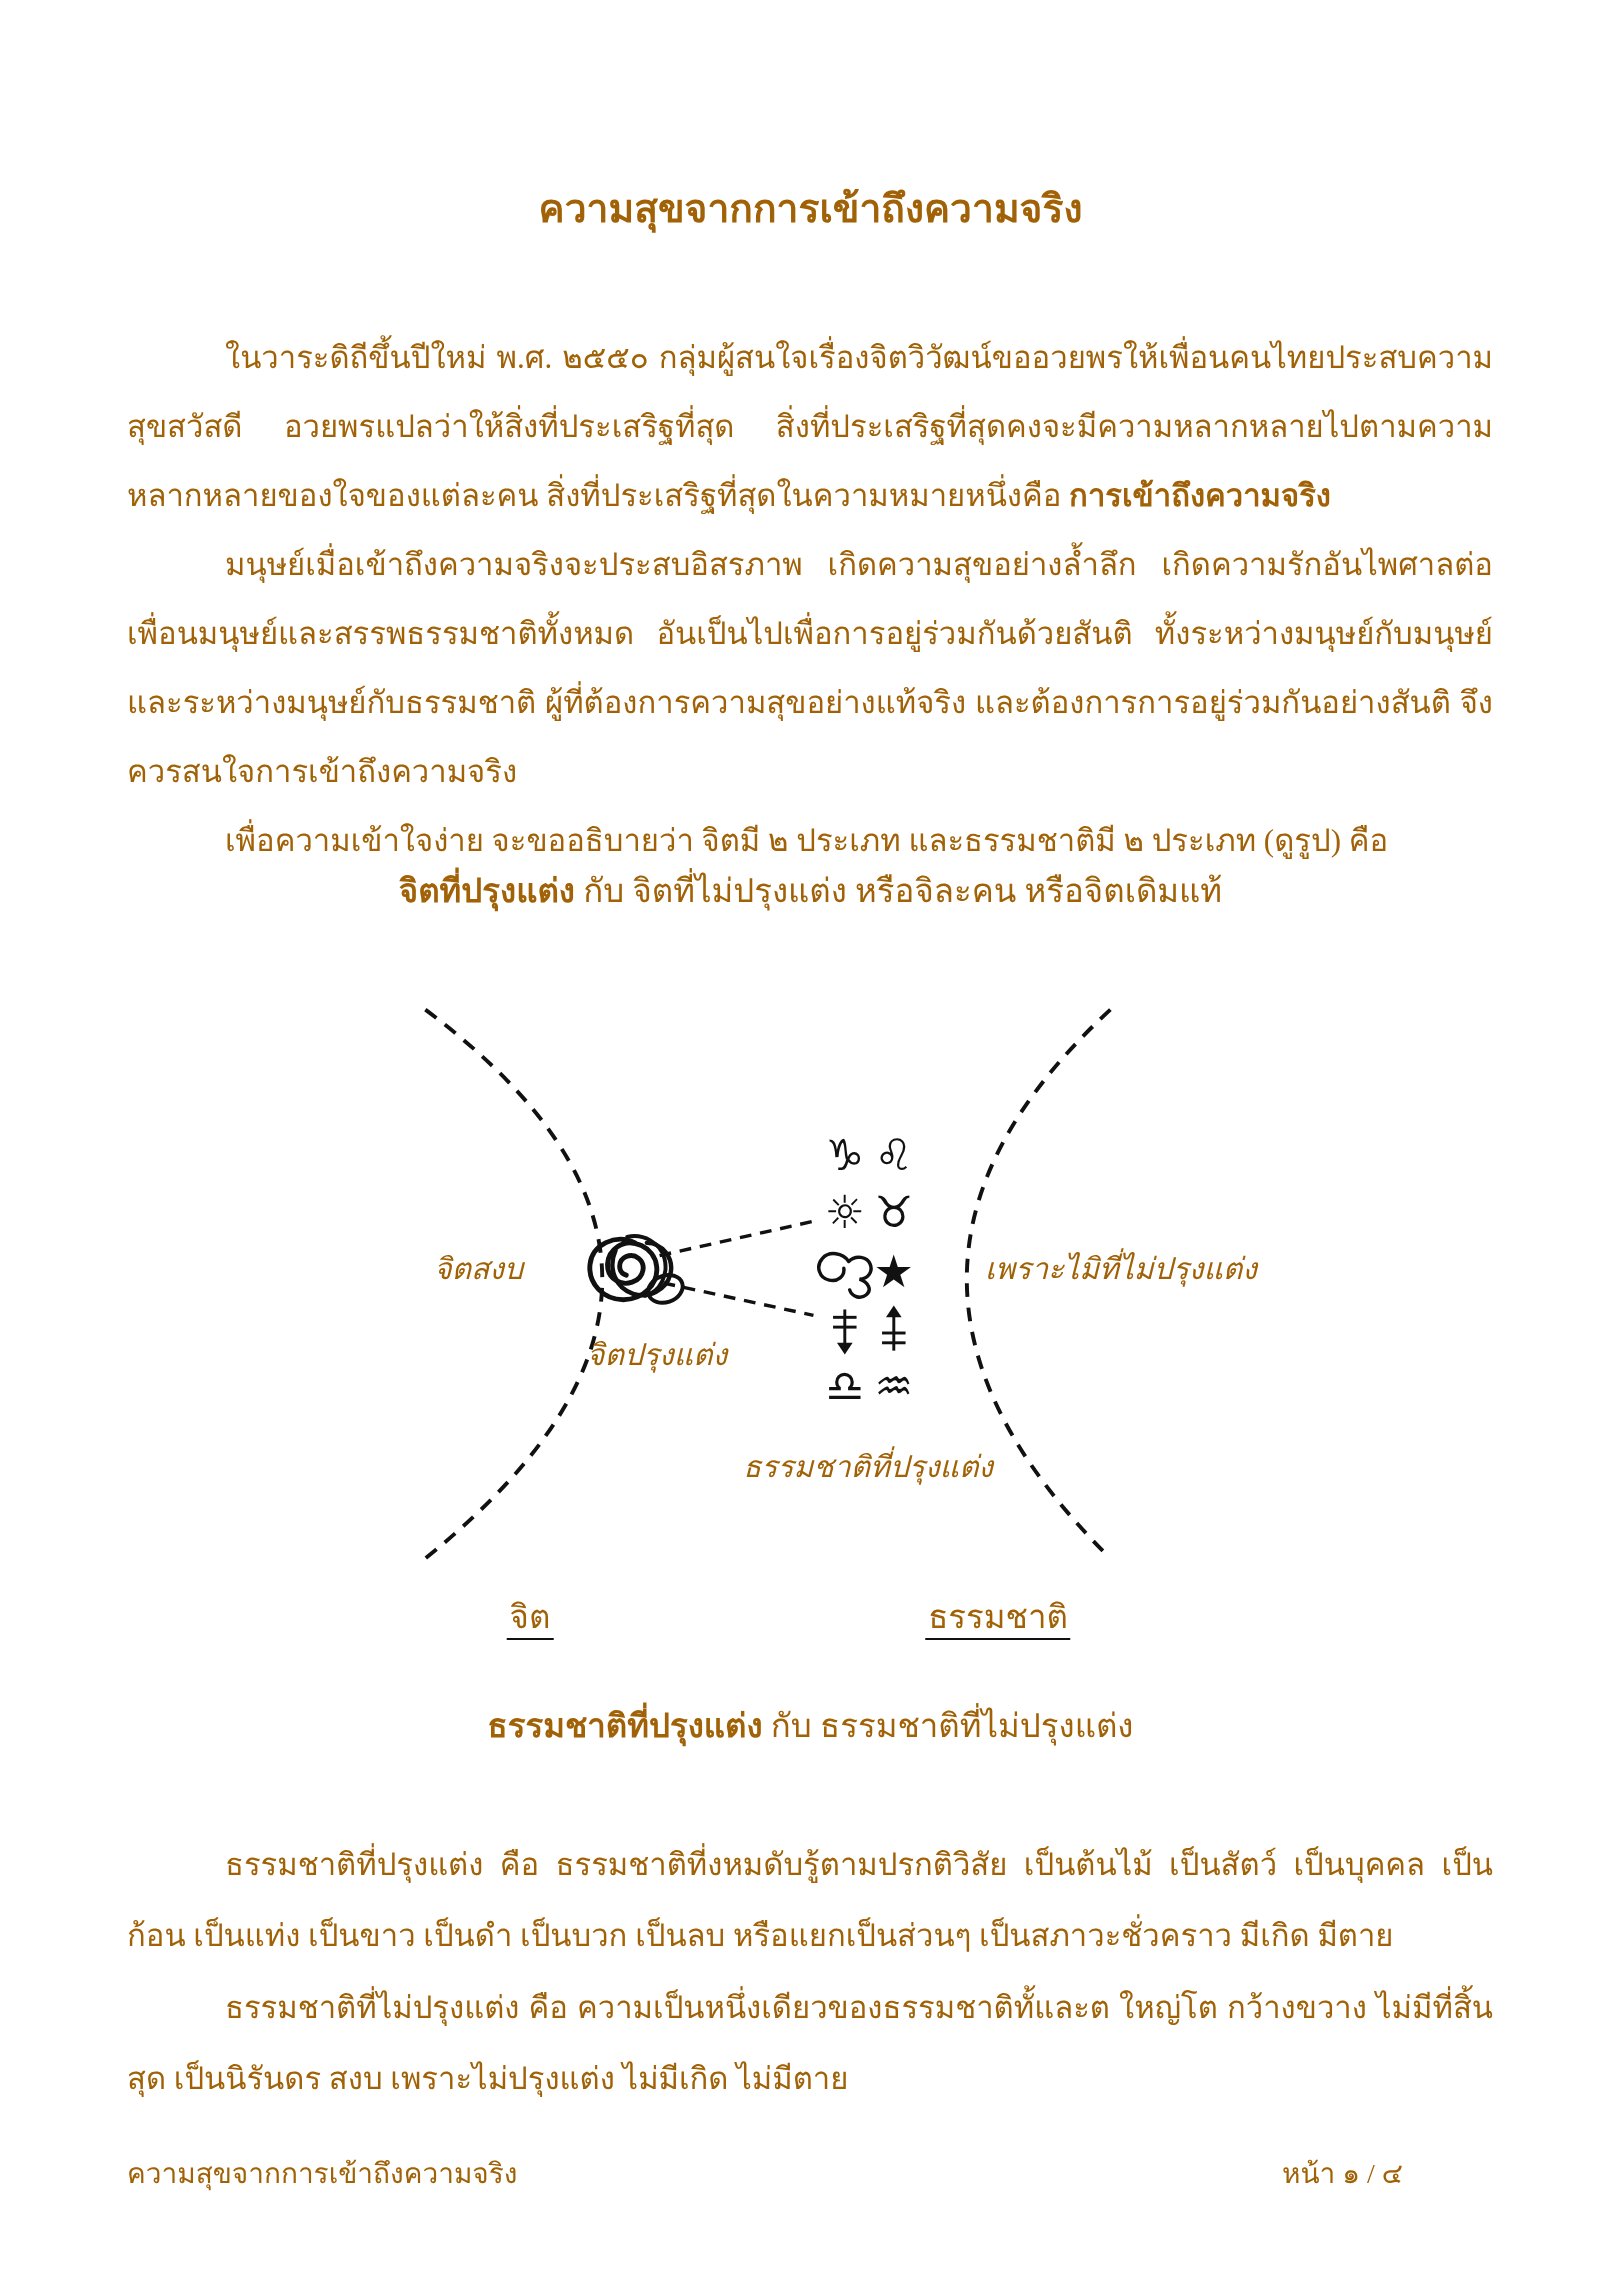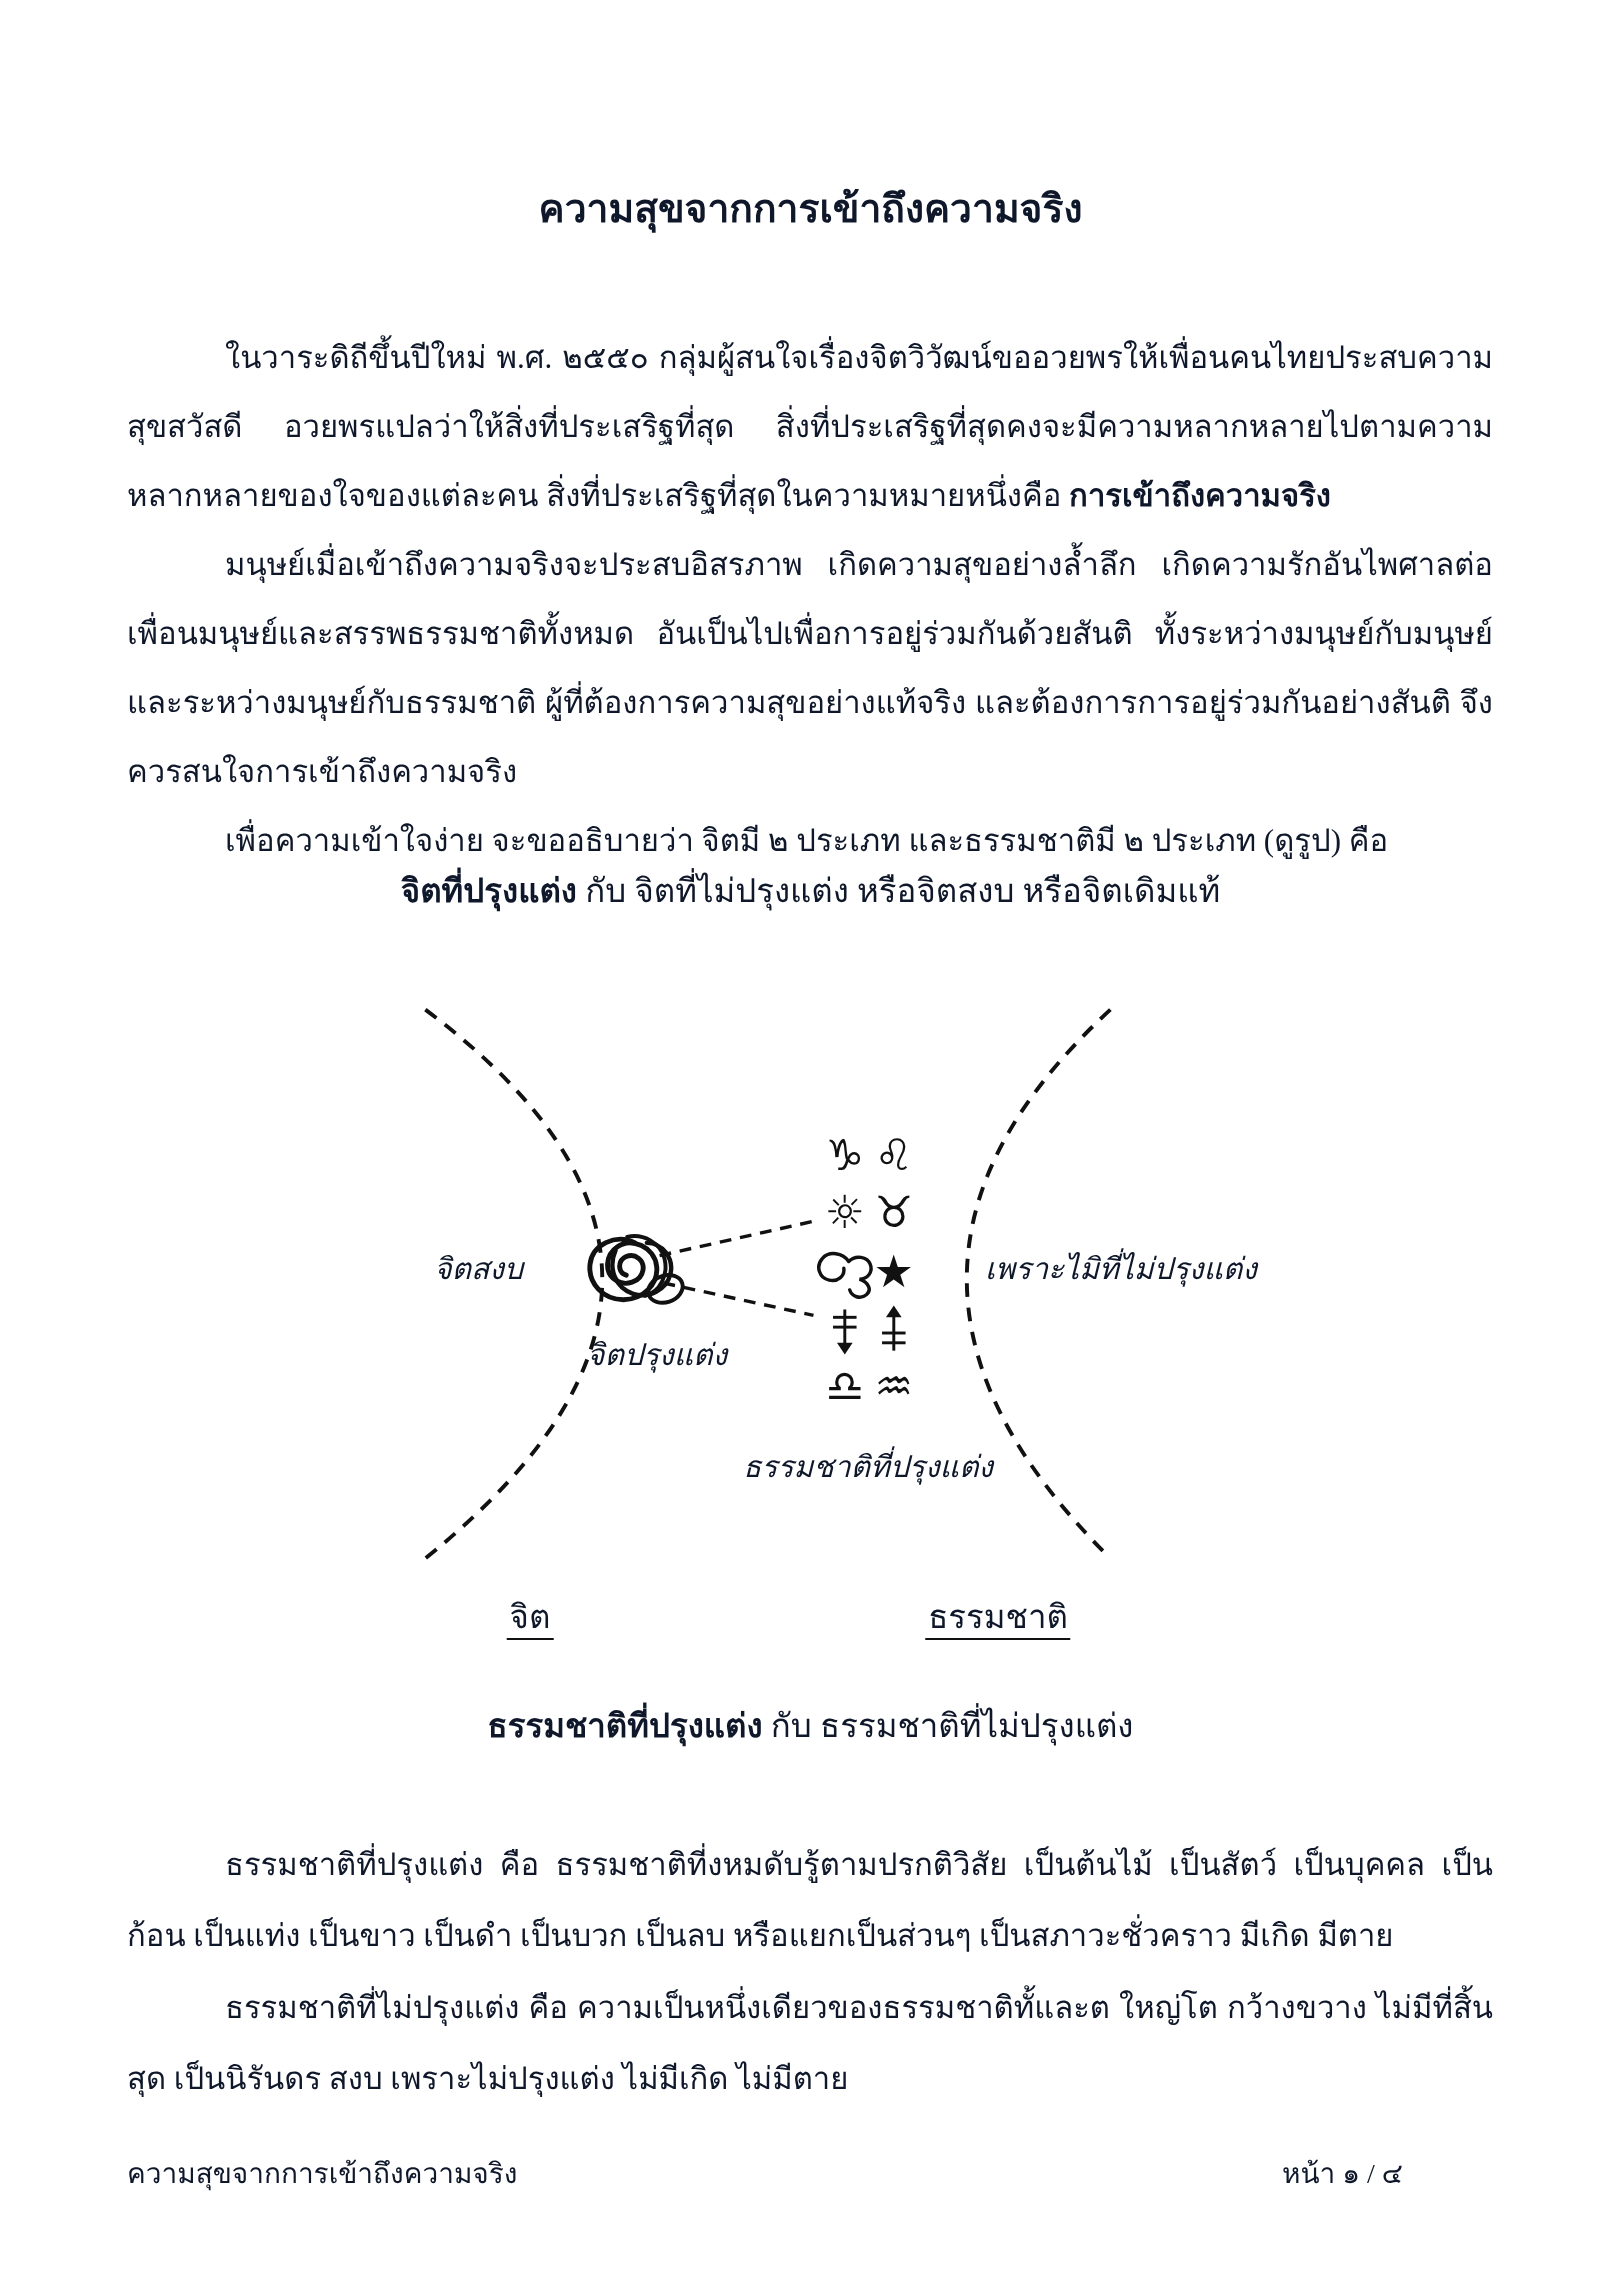--- a/index.html
+++ b/index.html
@@ -1,19 +1,19 @@
 <!DOCTYPE html>
 <html><head>
 <meta charset="utf-8">
 <style>
   html,body{margin:0;padding:0;background:#ffffff;}
   .page{
     position:relative;
     width:1621px;height:2293px;
-    background:#ffffff;color:#0f172a;
+    background:#ffffff;color:#a16207;
     font-family:"Liberation Serif","DejaVu Serif",serif;
     overflow:hidden;
   }
   .doc-title{
     position:absolute;top:186px;left:0;width:100%;
     text-align:center;font-size:39px;font-weight:bold;line-height:1.2;
   }
   .intro{
     position:absolute;top:323px;left:127px;width:1366px;
     font-size:31px;line-height:69px;text-align:justify;
@@ -63,21 +63,21 @@
 <div class="page">
 
   <div class="doc-title">ความสุขจากการเข้าถึงความจริง</div>
 
   <div class="intro">
     <p><span>ในวาระดิถีขึ้นปีใหม่ พ.ศ. ๒๕๕๐  กลุ่มผู้สนใจเรื่องจิตวิวัฒน์ขออวยพรให้เพื่อนคนไทยประสบความสุขสวัสดี  อวยพรแปลว่าให้สิ่งที่ประเสริฐที่สุด  สิ่งที่ประเสริฐที่สุดคงจะมีความหลากหลายไปตามความหลากหลายของใจของแต่ละคน สิ่งที่ประเสริฐที่สุดในความหมายหนึ่งคือ </span><b>การเข้าถึงความจริง</b></p>
     <p>มนุษย์เมื่อเข้าถึงความจริงจะประสบอิสรภาพ  เกิดความสุขอย่างล้ำลึก  เกิดความรักอันไพศาลต่อเพื่อนมนุษย์และสรรพธรรมชาติทั้งหมด อันเป็นไปเพื่อการอยู่ร่วมกันด้วยสันติ ทั้งระหว่างมนุษย์กับมนุษย์และระหว่างมนุษย์กับธรรมชาติ ผู้ที่ต้องการความสุขอย่างแท้จริง และต้องการการอยู่ร่วมกันอย่างสันติ จึงควรสนใจการเข้าถึงความจริง</p>
     <p>เพื่อความเข้าใจง่าย จะขออธิบายว่า จิตมี ๒ ประเภท และธรรมชาติมี ๒ ประเภท (ดูรูป) คือ</p>
   </div>
 
-  <div class="section-heading heading-mind"><b>จิตที่ปรุงแต่ง</b><span> กับ จิตที่ไม่ปรุงแต่ง หรือจิตสงบ หรือจิตเดิมแท้</span></div>
+  <div class="section-heading heading-mind"><b>จิตที่ปรุงแต่ง</b><span> กับ จิตที่ไม่ปรุงแต่ง หรือจิละคน หรือจิตเดิมแท้</span></div>
 
   <div class="diagram">
     <svg width="1621" height="686" viewBox="0 0 1654 700">
       <path class="dash" d="M434,20 Q795,290 434,580"></path>
       <path class="dash" d="M1133,20 Q840,290 1133,580"></path>
       <path class="dash2" d="M673,271 L830,236"></path>
       <path class="dash2" d="M677,299 L830,332"></path>
 
       <g>
         <path class="scr" stroke-width="5" d="M648,258 c-20,-10 -44,2 -46,22 c-2,20 14,36 34,36 c20,0 36,-16 34,-34 c-2,-20 -26,-30 -40,-20 c-12,8 -14,26 -2,34 c10,7 26,2 28,-10 c2,-10 -8,-18 -17,-14 c-9,4 -9,16 0,19"></path>

